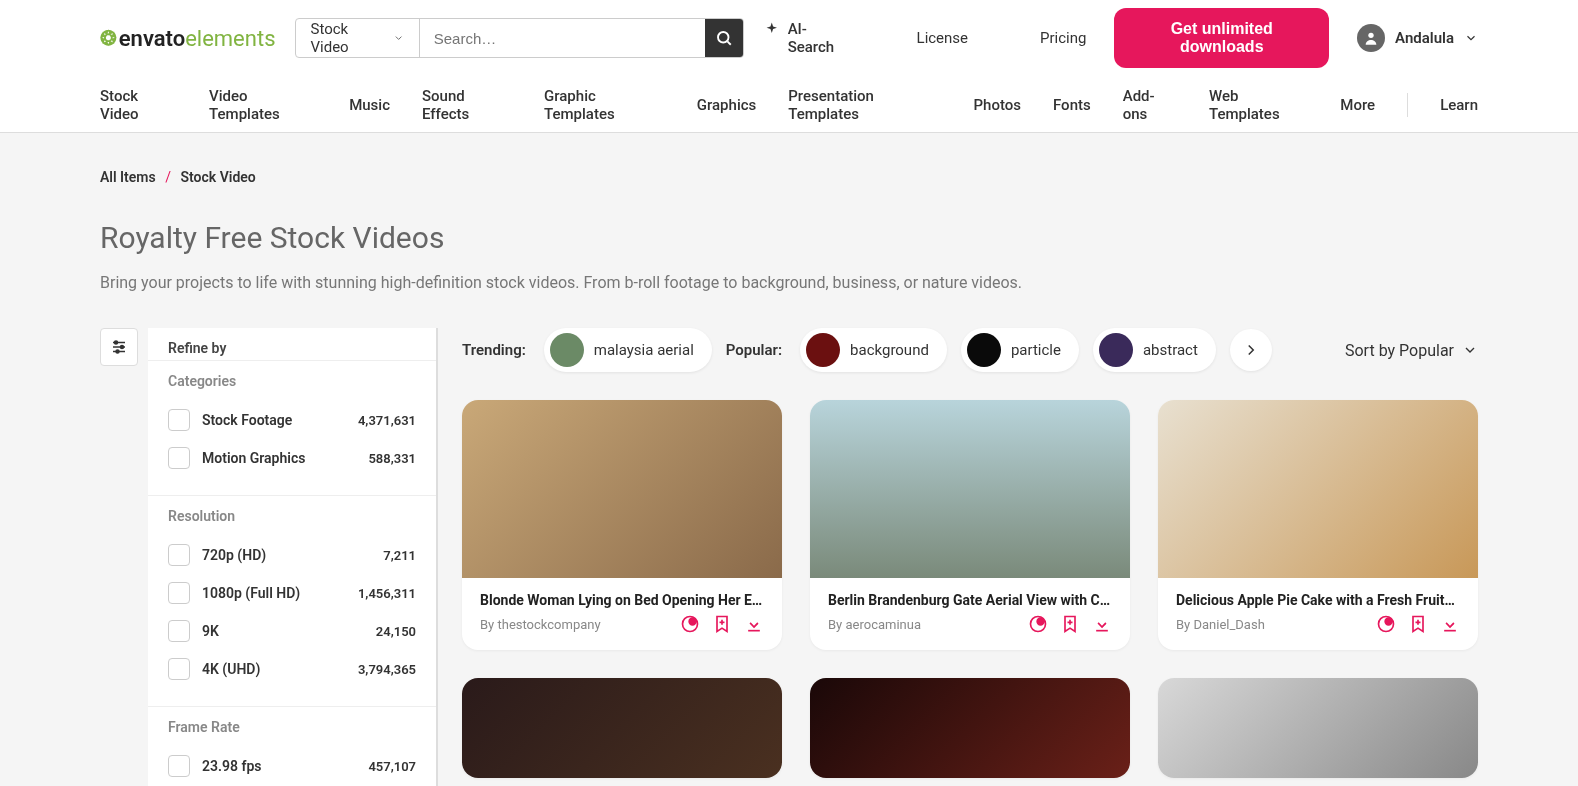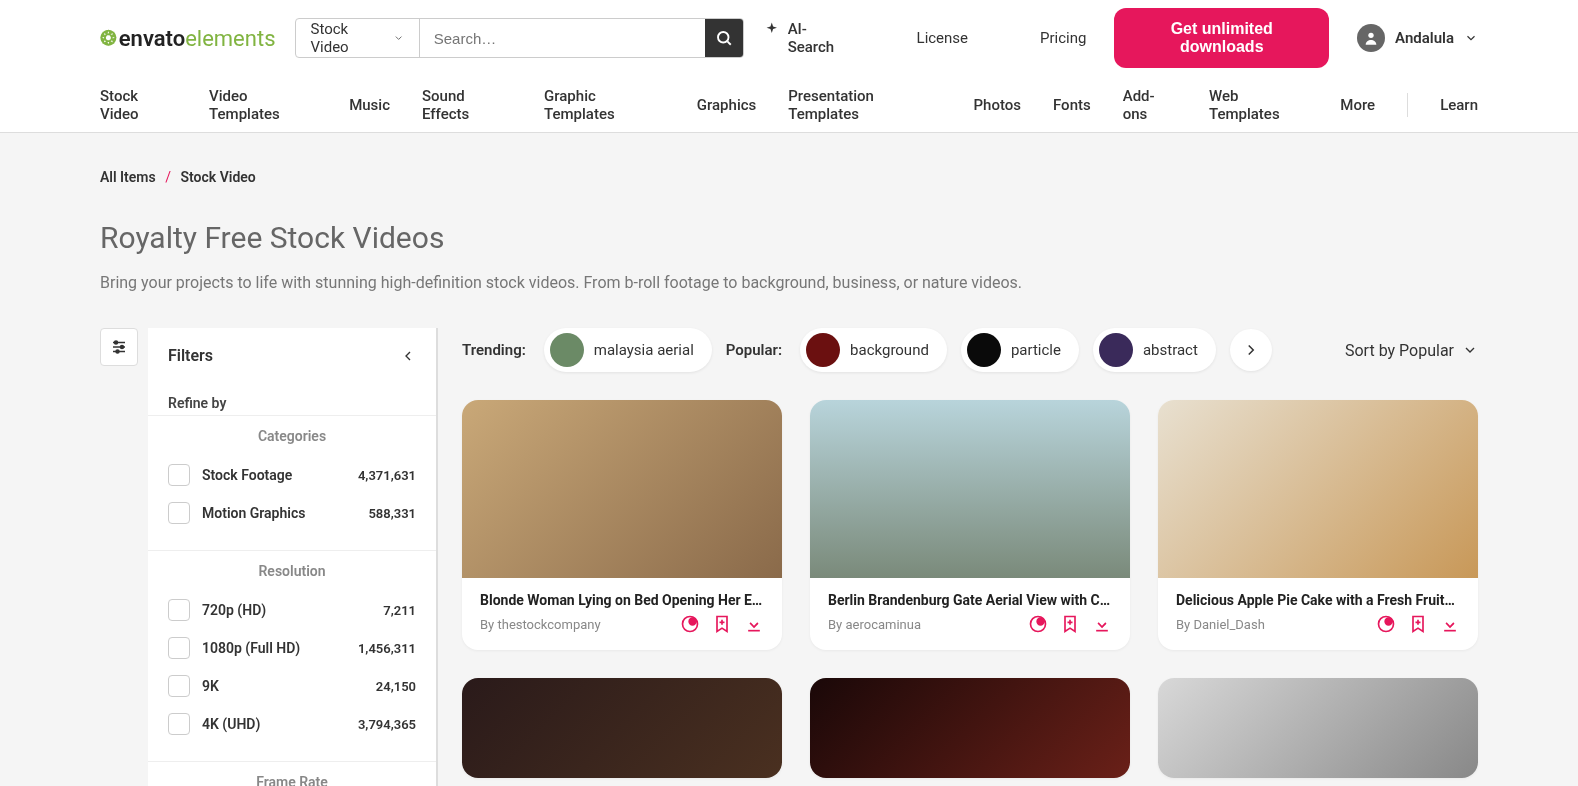--- a/index.html
+++ b/index.html
@@ -38,21 +38,21 @@
 
 
 .main { display: flex; background: #f5f5f5; padding: 0 100px 40px; gap: 24px; align-items: flex-start; }
 
 
 .sidebar-wrap { display: flex; align-items: flex-start; gap: 0; }
 .filter-toggle { background: #fff; border: 1px solid #ddd; border-radius: 4px; width: 38px; height: 38px; display: flex; align-items: center; justify-content: center; cursor: pointer; margin-right: 10px; }
 .sidebar { background: #fff; width: 290px; border-right: 2px solid #ddd; }
 .filters-head { display: flex; align-items: center; justify-content: space-between; padding: 18px 20px; font-size: 16px; font-weight: 600; }
 .collapse-icon { cursor: pointer; }
-.filter-section { padding: 12px 20px 18px; border-top: 1px solid #eee; text-align: center; }
+.filter-section { padding: 12px 20px 18px; border-top: 1px solid #eee; }
 .refine-label { padding: 12px 20px 4px; font-size: 14px; font-weight: 600; color: #444; }
 .section-title { font-size: 14px; color: #888; font-weight: 600; margin-bottom: 12px; }
 .filter-row { display: flex; align-items: center; justify-content: space-between; padding: 8px 0; }
 .filter-left { display: flex; align-items: center; gap: 12px; }
 .checkbox { width: 22px; height: 22px; border: 1px solid #ccc; border-radius: 4px; cursor: pointer; }
 .filter-label { font-size: 14px; font-weight: 600; color: #333; }
 .filter-count { font-size: 13px; font-weight: 600; color: #333; }
 
 
 .content { flex: 1; }
@@ -158,28 +158,20 @@
       <svg width="18" height="18" viewBox="0 0 24 24" fill="none" stroke="#333" stroke-width="2">
           <line x1="4" y1="6" x2="20" y2="6"></line>
           <line x1="4" y1="12" x2="20" y2="12"></line>
           <line x1="4" y1="18" x2="20" y2="18"></line>
           <circle cx="8" cy="6" r="2" fill="#333"></circle>
           <circle cx="16" cy="12" r="2" fill="#333"></circle>
           <circle cx="10" cy="18" r="2" fill="#333"></circle>
         </svg>
     </div>
     <div class="sidebar">
-      <div class="filters-head">
-        <span>Filters</span>
-        <span class="collapse-icon">
-          <svg width="16" height="16" viewBox="0 0 24 24" fill="none" stroke="#333" stroke-width="2">
-              <polyline points="15 18 9 12 15 6"></polyline>
-            </svg>
-        </span>
-      </div>
       <div class="refine-label">Refine by</div>
       <div class="filter-section">
         <div class="section-title">Categories</div>
         <div class="filter-row">
           <div class="filter-left">
               <div class="checkbox"></div>
               <span class="filter-label">Stock Footage</span>
             </div>
           <span class="filter-count">4,371,631</span>
         </div>

